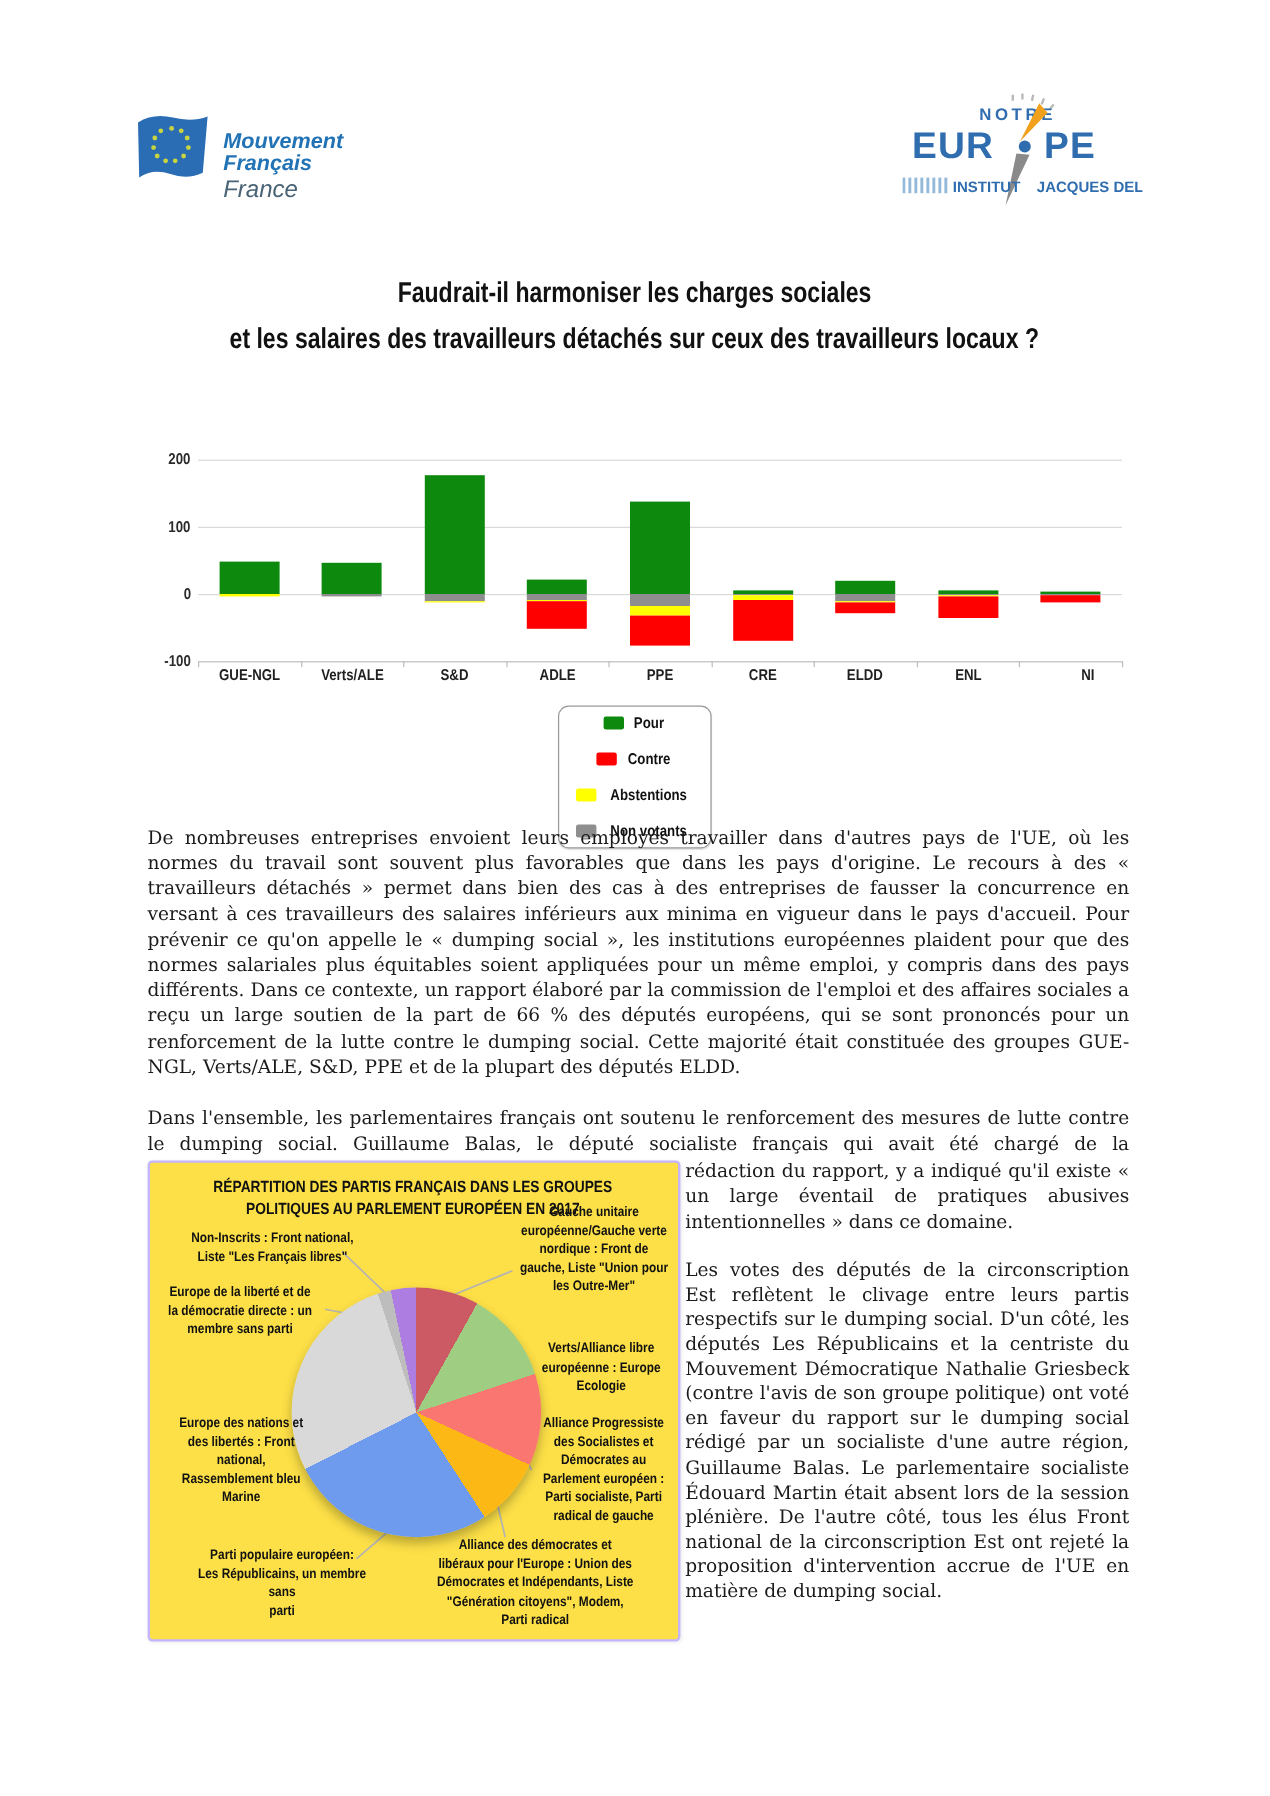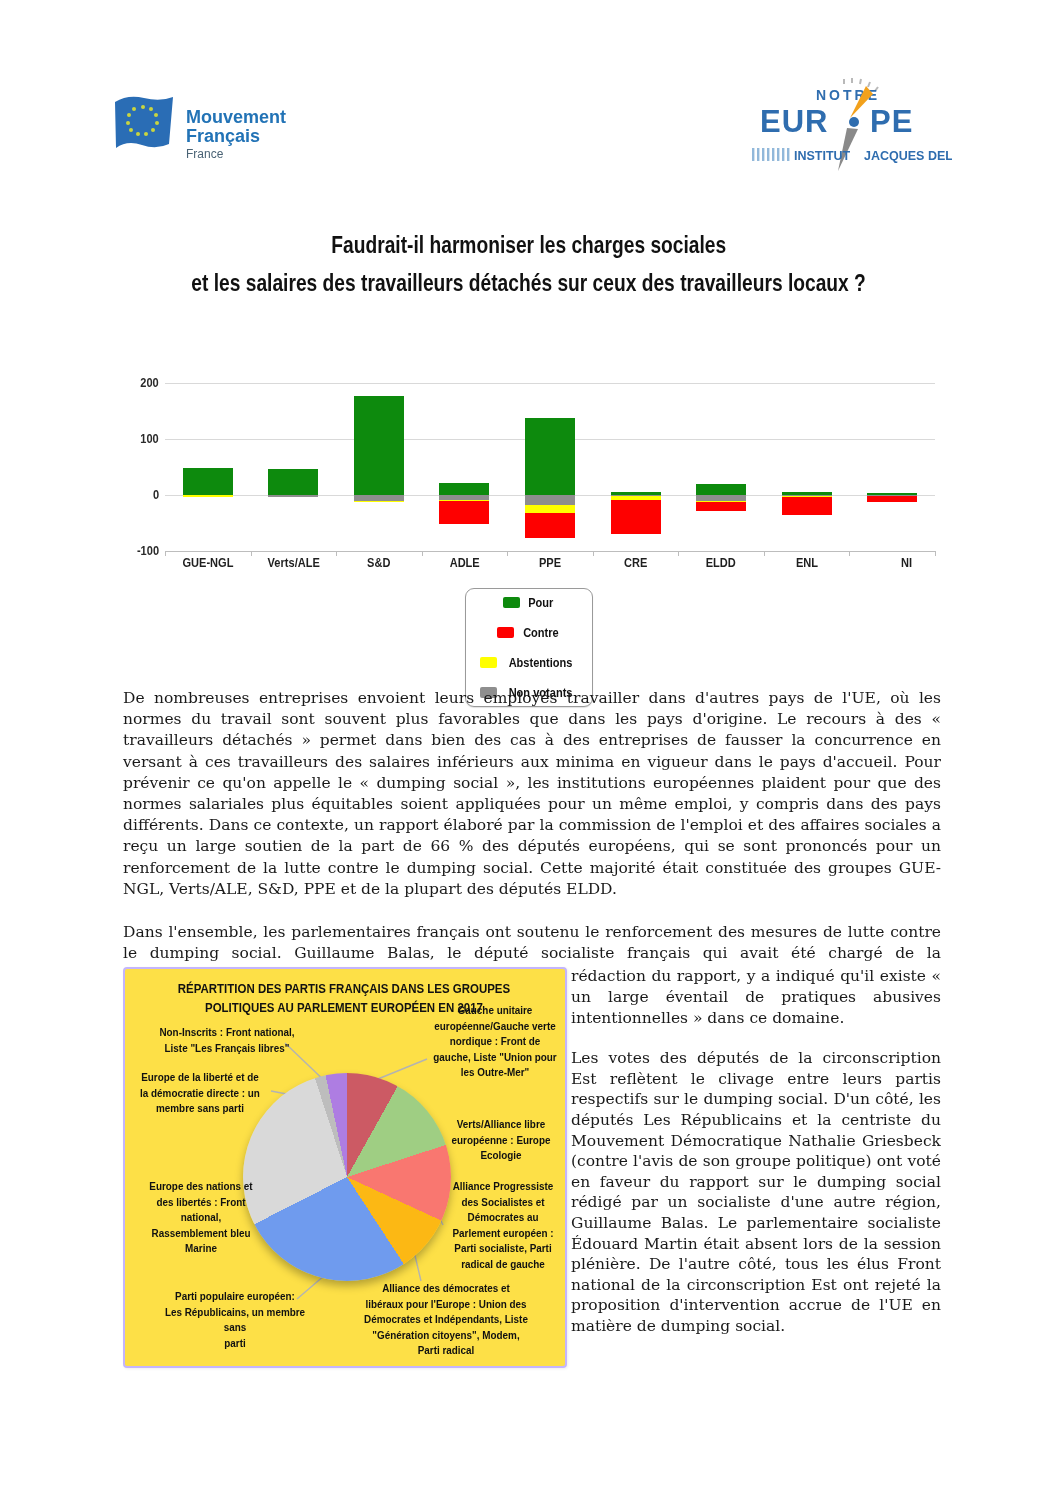--- a/index.html
+++ b/index.html
@@ -2,25 +2,25 @@
 <html><head>
 <meta charset="utf-8">
 <style>
   html,body{margin:0;padding:0;background:#ffffff;}
   .page{position:relative;width:1058px;height:1497px;background:#fff;overflow:hidden;
         font-family:"DejaVu Serif", serif;color:#1a1a1a;}
   .sx{display:inline-block;transform:scaleX(.8);transform-origin:center;}
   .sx85{display:inline-block;transform:scaleX(.85);transform-origin:center;}
 
   
-  .logo-left{position:absolute;left:112px;top:90px;width:210px;height:90px;}
+  .logo-left{position:absolute;left:112px;top:90px;width:210px;height:90px;font-style:italic;}
   .logo-left .flag{position:absolute;left:0;top:4px;}
   .ml-text{position:absolute;left:74px;top:18px;line-height:1.05;}
   .ml-text .l1,.ml-text .l2{font-family:"Liberation Sans",sans-serif;font-weight:bold;font-size:18px;color:#2273b6;}
-  .ml-text .l3{font-family:"Liberation Sans",sans-serif;font-size:12px;color:#4a6375;margin-top:2px;}
+  .ml-text .l3{font-family:"Liberation Sans",sans-serif;font-size:20px;color:#4a6375;margin-top:2px;}
   .logo-right{position:absolute;left:752px;top:76px;width:200px;height:100px;}
 
   
   .doc-title{position:absolute;left:0;top:226px;width:100%;text-align:center;
              font-family:"Liberation Sans",sans-serif;font-weight:bold;font-size:24px;color:#111;line-height:38px;}
   .chart-title{position:absolute;left:0;top:316px;width:100%;text-align:center;
              font-family:"Liberation Sans",sans-serif;font-size:17px;color:#222;}
 
   
   .chart{position:absolute;left:123px;top:369px;width:812px;height:212px;}

